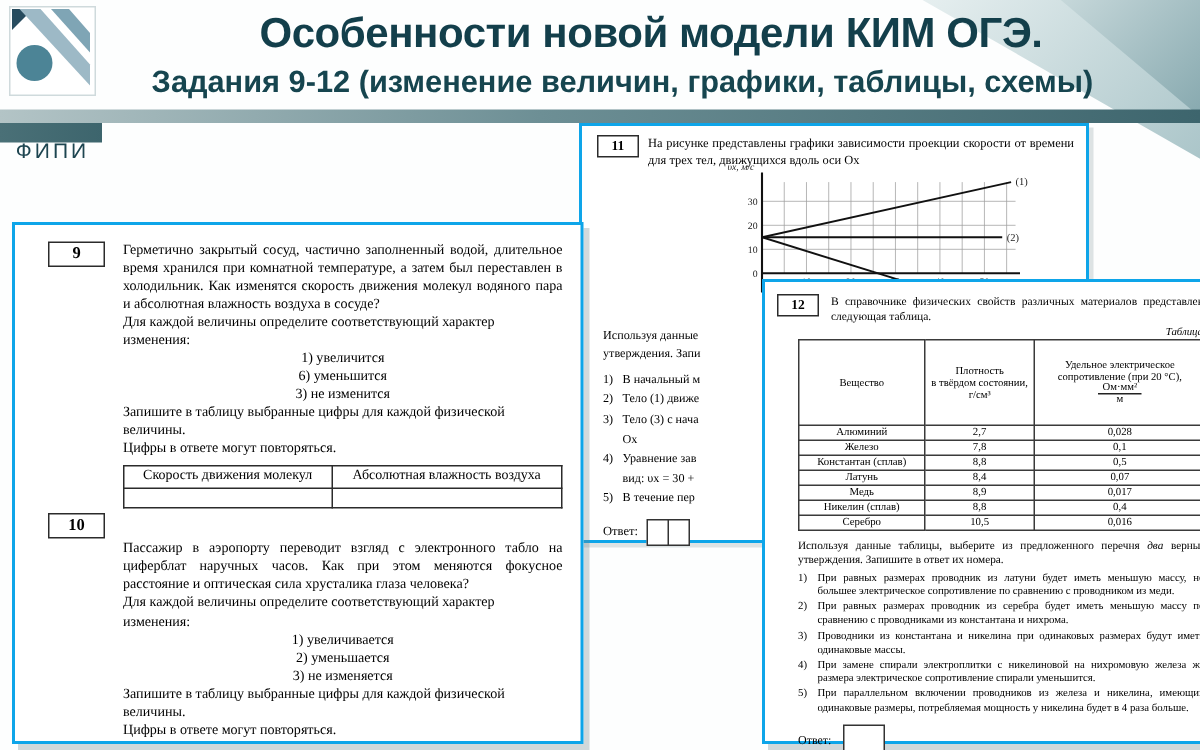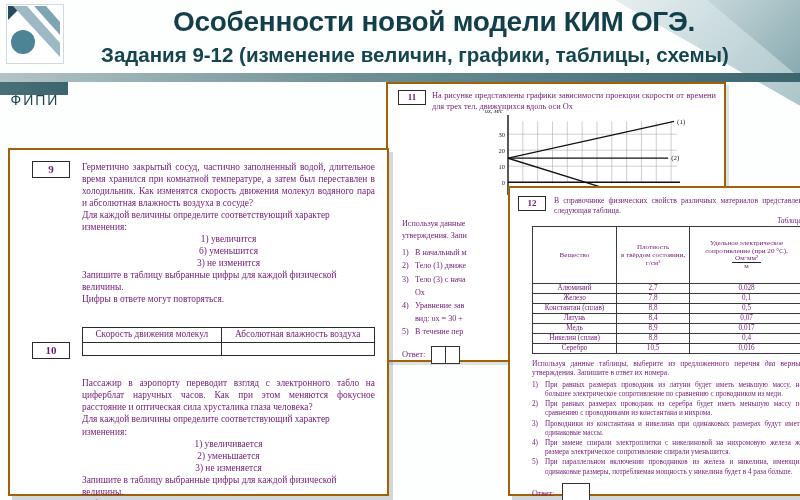--- a/index.html
+++ b/index.html
@@ -21,35 +21,35 @@
       font-size:14px;letter-spacing:2px;color:#1d4550;z-index:3;margin-top:29px;}
   .title{position:absolute;left:80px;right:12px;top:6px;text-align:center;z-index:1;
       font-size:28px;font-weight:700;color:#133f4b;letter-spacing:-0.3px;}
   .subtitle{position:absolute;left:70px;right:40px;top:43px;text-align:center;z-index:1;
       font-size:20.5px;font-weight:700;color:#16454f;}
   .band{position:absolute;left:0;top:73px;width:800px;height:9px;z-index:1;
       background:linear-gradient(90deg,#b3c4c6 0%,#6d8f95 45%,#3d656d 100%);}
   .band-step{position:absolute;left:0;top:82px;width:68px;height:13px;z-index:1;
       background:linear-gradient(90deg,#4a7077,#3d656d);}
   
-  .page{position:absolute;background:#fff;border:2px solid #a16207;
+  .page{position:absolute;background:#fff;border:2px solid #0ea5e9;
       box-shadow:4px 4px 0 rgba(110,130,135,.30);
-      font-family:"Liberation Serif","DejaVu Serif",serif;color:#701a75;}
+      font-family:"Liberation Serif","DejaVu Serif",serif;color:#000000;}
   .pageA{left:8px;top:148px;width:377px;height:344px;z-index:2;}
   .pageB{left:386px;top:82px;width:336px;height:276px;z-index:1;box-shadow:3px 3px 0 rgba(110,130,135,.22);}
   .pageC{left:508px;top:186px;width:308px;height:306px;z-index:3;}
   .qnum{position:absolute;border:1px solid #2b2b2b;text-align:center;font-weight:700;background:#fff;}
   
   .pageA .qnum{width:36px;height:15px;font-size:11px;line-height:15px;}
   .qn9{left:22px;top:11px;} .qn10{left:22px;top:192px;}
   .qbody{margin:0 12px 0 72px;font-size:9.4px;line-height:1.28;font-family:Liberation Serif, serif;}
   .qbody p{margin:0;}
   .just{text-align:justify;}
   .opt{text-align:center;}
-  .anstable{border-collapse:collapse;width:100%;margin-top:22px;font-size:9.3px;}
+  .anstable{border-collapse:collapse;width:100%;margin-top:5px;font-size:9.3px;}
   .anstable td{border:1px solid #2b2b2b;text-align:center;height:14px;padding:0 2px;}
   .anstable .empty td{height:12px;}
   .tA9{padding-top:11px;} .tA10{padding-top:21px;}
   
   .pageB .qnum{left:10px;top:6px;width:26px;height:13px;font-size:9px;line-height:13px;}
   .b-body{margin:7px 8px 0 44px;font-size:8.3px;line-height:1.3;text-align:justify;}
   .graph{position:absolute;left:96px;top:22px;width:226px;height:104px;}
   .frags{position:absolute;left:14px;top:134px;right:8px;font-size:8.1px;line-height:1.5;}
   .frag{white-space:nowrap;}
   .numlist{margin-top:5px;}

